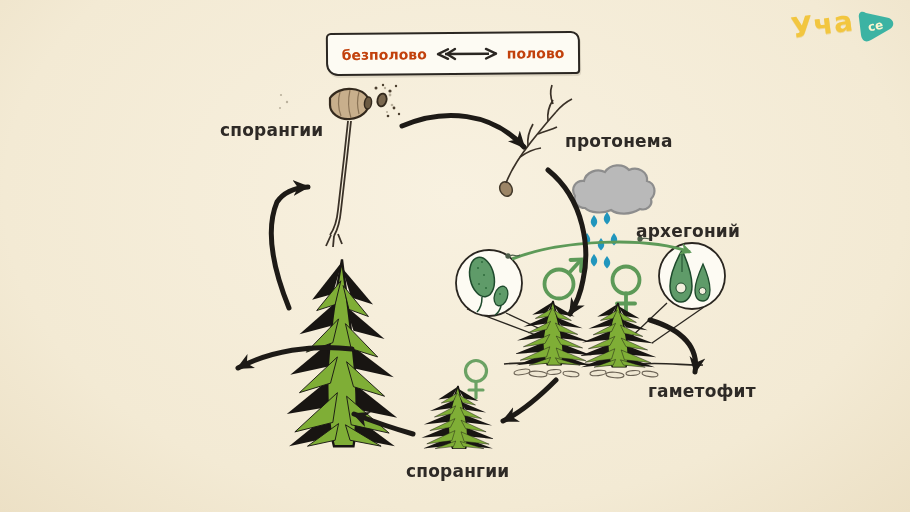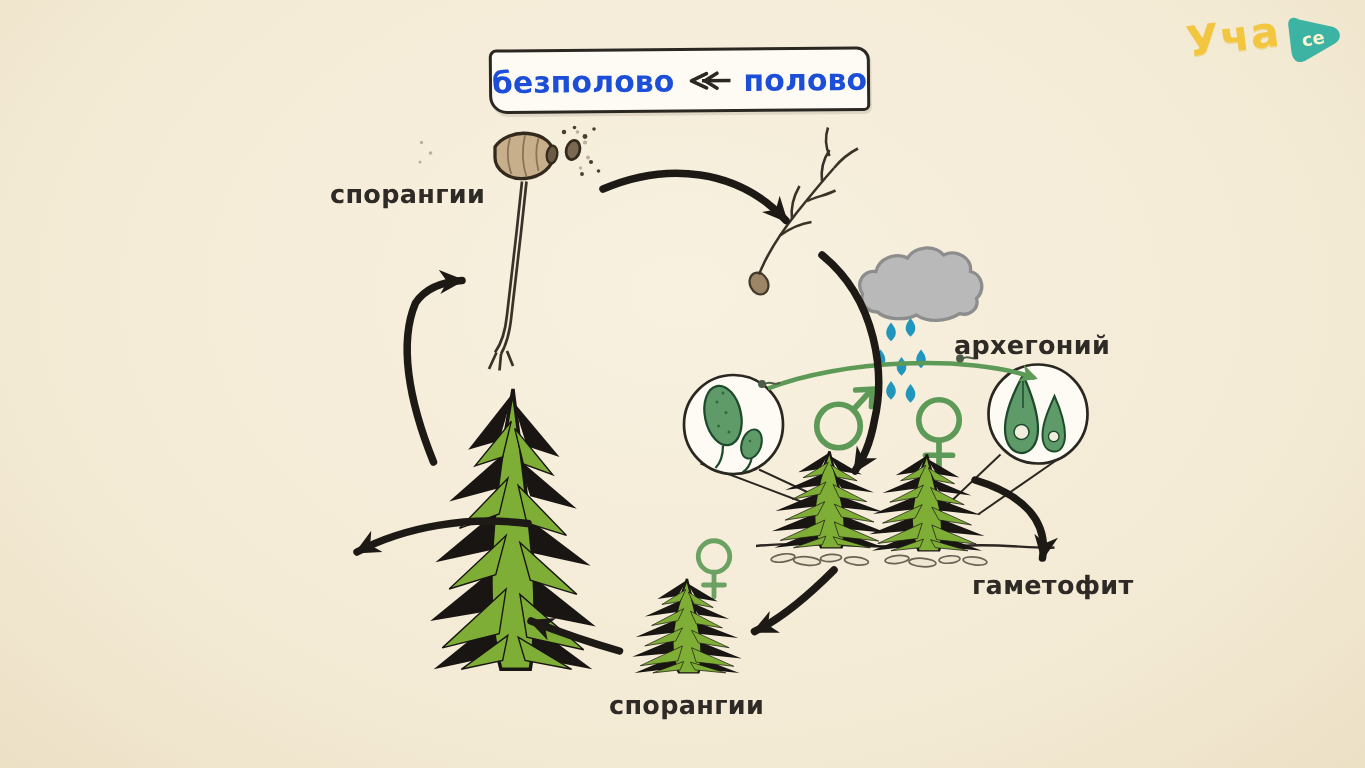--- a/index.html
+++ b/index.html
@@ -19,21 +19,21 @@
     position:absolute;font-weight:700;font-size:17px;color:var(--label);
     letter-spacing:.2px;white-space:nowrap;
   }
   .header-box{
     position:absolute;left:326px;top:32px;width:254px;height:43px;
     background:var(--paper);border:2.5px solid #2b2722;
     border-radius:5px 9px 4px 12px;transform:rotate(-.5deg);
     display:flex;align-items:center;justify-content:center;gap:9px;
     box-shadow:1px 2px 0 rgba(60,50,30,.12);
   }
-  .header-box span{font-weight:700;font-size:20px;color:#1d4ed8;}
+  .header-box span{font-weight:700;font-size:14px;color:#c2410c;}
   .logo{position:absolute;right:14px;top:8px;display:flex;align-items:flex-start;}
   .logo-brand{
     font-size:28px;font-weight:800;color:#f2c63f;display:inline-block;
     transform:rotate(-7deg);letter-spacing:1px;
     text-shadow:0 1px 0 rgba(230,180,40,.35);
   }
   .logo-badge-text{font-size:12px;font-weight:800;}
 </style>
 </head>
 <body>
@@ -228,20 +228,21 @@
     <svg width="62" height="16">
       <line x1="9" y1="8" x2="53" y2="8" stroke="#2b2722" stroke-width="2.4"></line>
       <path d="M11,8 L19,3 M11,8 L19,13" stroke="#2b2722" stroke-width="2.4" fill="none" stroke-linecap="round" transform="translate(-9,0) translate(9,0)"></path>
       <path d="M2,8 L12,3.2 M2,8 L12,12.8" stroke="#2b2722" stroke-width="2.4" fill="none" stroke-linecap="round"></path>
       <path d="M60,8 L50,3.2 M60,8 L50,12.8" stroke="#2b2722" stroke-width="2.4" fill="none" stroke-linecap="round"></path>
     </svg>
     <span>полово</span>
   </div>
 
   <div class="lbl" style="left:220px;top:120px">спорангии</div>
+  <div class="lbl" style="left:565px;top:131px">протонема</div>
   <div class="lbl" style="left:636px;top:221px">архегоний</div>
   <div class="lbl" style="left:648px;top:381px">гаметофит</div>
   <div class="lbl" style="left:406px;top:461px">спорангии</div>
 
   <div class="logo">
     <span class="logo-brand">Уча</span>
     <svg width="40" height="38" style="margin-left:2px;">
       <path d="M10,5 C5,2 2,5 3,10 L5,27 C6,33 10,35 15,32 L34,21 C39,18 38,12 33,10 Z" fill="#3cb3a3"></path>
       <text x="12" y="22" class="logo-badge-text" fill="#fdf6cf" transform="rotate(-10 19 19)">се</text>
     </svg>

